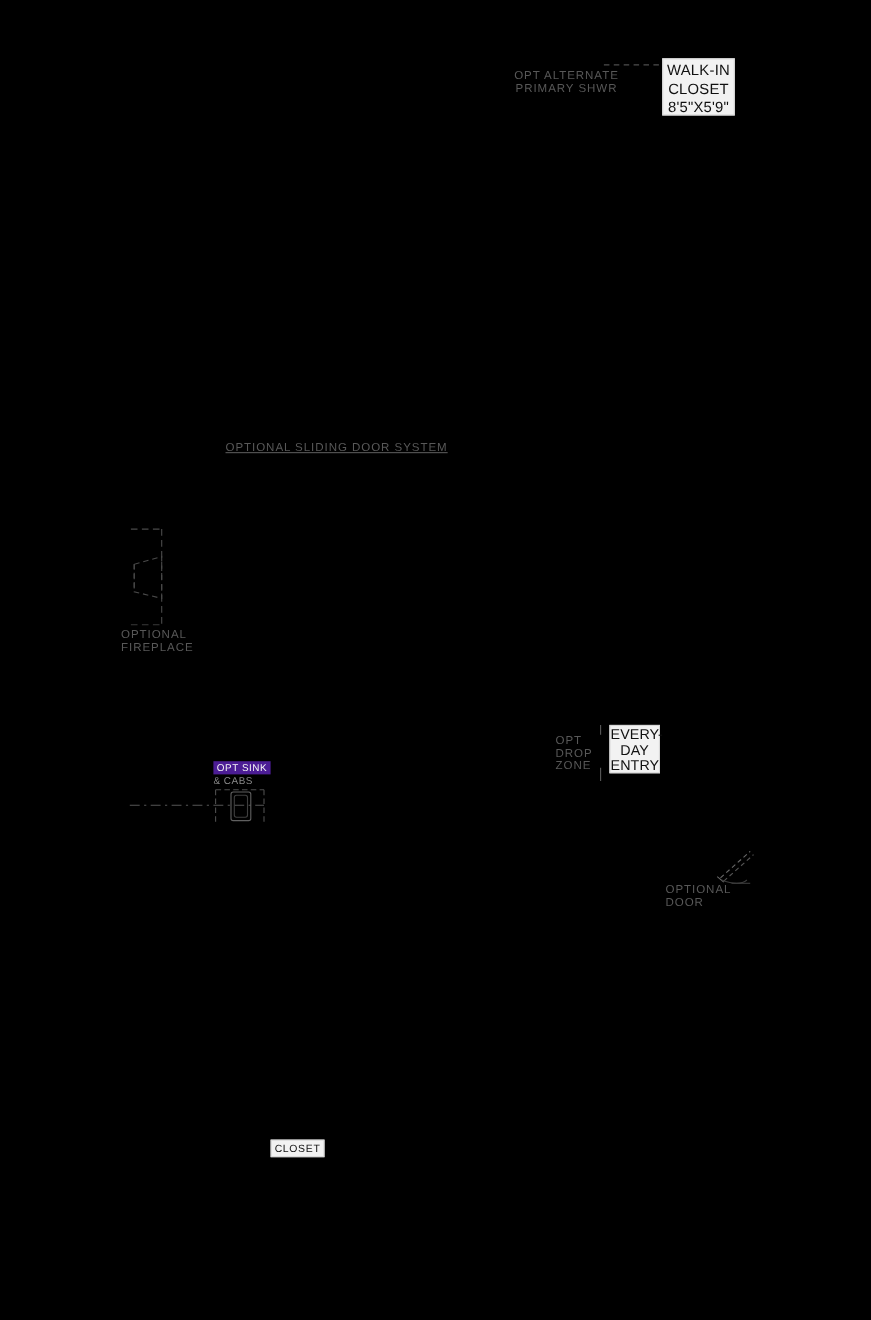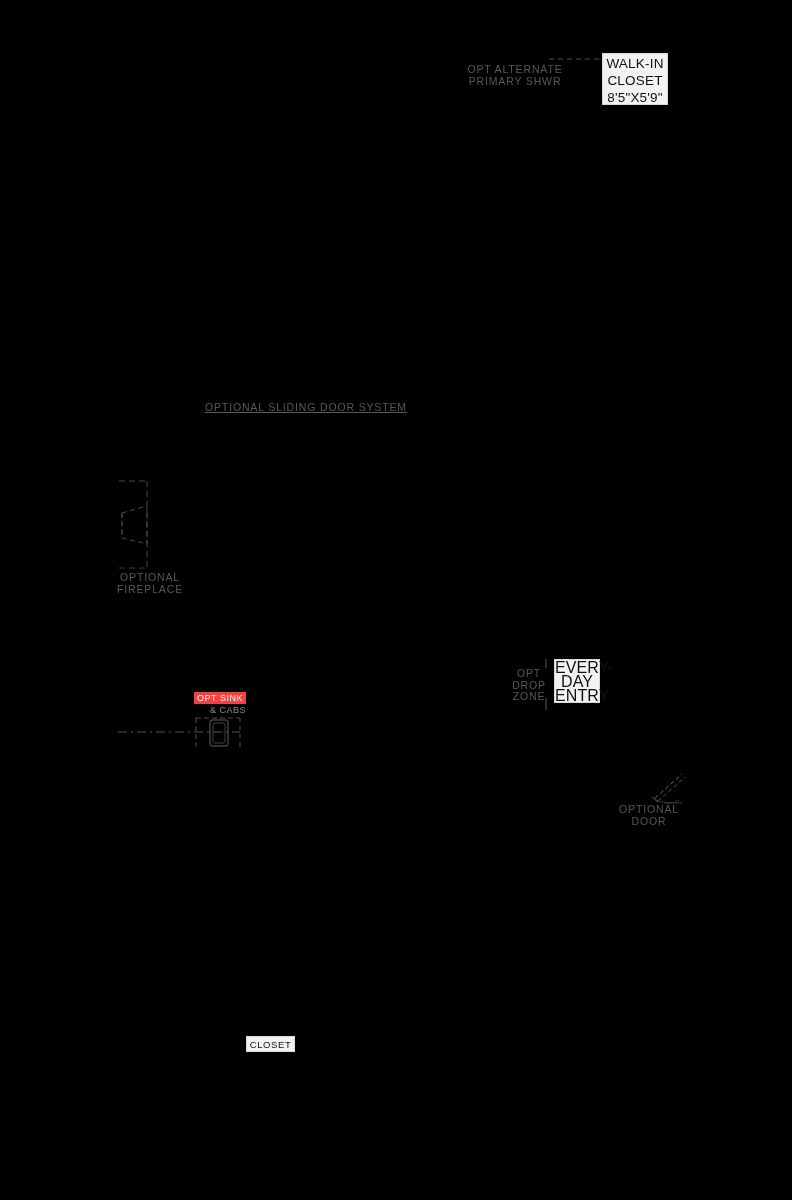--- a/index.html
+++ b/index.html
@@ -30,21 +30,21 @@
     color: #585858;
     font-size: 10.5px;
     letter-spacing: 0.85px;
     line-height: 11.5px;
     white-space: pre;
     text-transform: uppercase;
     font-weight: 400;
     -webkit-font-smoothing: antialiased;
   }
   .annot.right  { text-align: right; }
-  .annot.center { text-align: center; }
+  .annot.center { }
 
   
   .tagbox {
     position: absolute;
     background: #f2f2f2;
     color: #111111;
     border: 1px solid #d8d8d8;
     text-align: center;
     text-transform: uppercase;
     font-weight: 400;
@@ -61,21 +61,21 @@
     line-height: 17px;
     letter-spacing: 0.2px;
     padding-top: 1px;
   }
 
   #everyday-entry-tag {
     left: 554px;
     top: 659px;
     width: 46px;
     height: 44px;
-    font-size: 16px;
+    font-size: 13px;
     line-height: 14px;
     letter-spacing: 0.1px;
     padding-top: 1px;
   }
 
   #closet-tag {
     left: 246px;
     top: 1036px;
     width: 49px;
     height: 16px;
@@ -84,39 +84,39 @@
     letter-spacing: 0.6px;
   }
 
   
   #opt-sink-label {
     position: absolute;
     left: 194px;
     top: 692px;
     width: 52px;
     height: 12px;
-    background: #ef4444;
+    background: #4c1d95;
     color: #f6f6f6;
     font-size: 9px;
     letter-spacing: 0.5px;
     line-height: 12px;
     text-align: center;
     text-transform: uppercase;
     overflow: hidden;
   }
   #opt-cabs-label {
     position: absolute;
     left: 194px;
     top: 705px;
     width: 52px;
     font-size: 9px;
     letter-spacing: 0.5px;
     line-height: 11px;
     color: #8a8a8a;
-    text-align: right;
+    text-align: left;
     text-transform: uppercase;
   }
 
   
   #opt-alt-shwr-label { left: 440px; top: 64px; width: 150px; text-align: center; }
   #sliding-door-label { left: 205px; top: 402px; text-decoration: underline; }
   #fireplace-label    { left: 110px; top: 572px; width: 80px; }
   #drop-zone-label    { left: 505px; top: 668px; width: 48px; }
   #optional-door-label{ left: 605px; top: 804px; width: 88px; }
 

